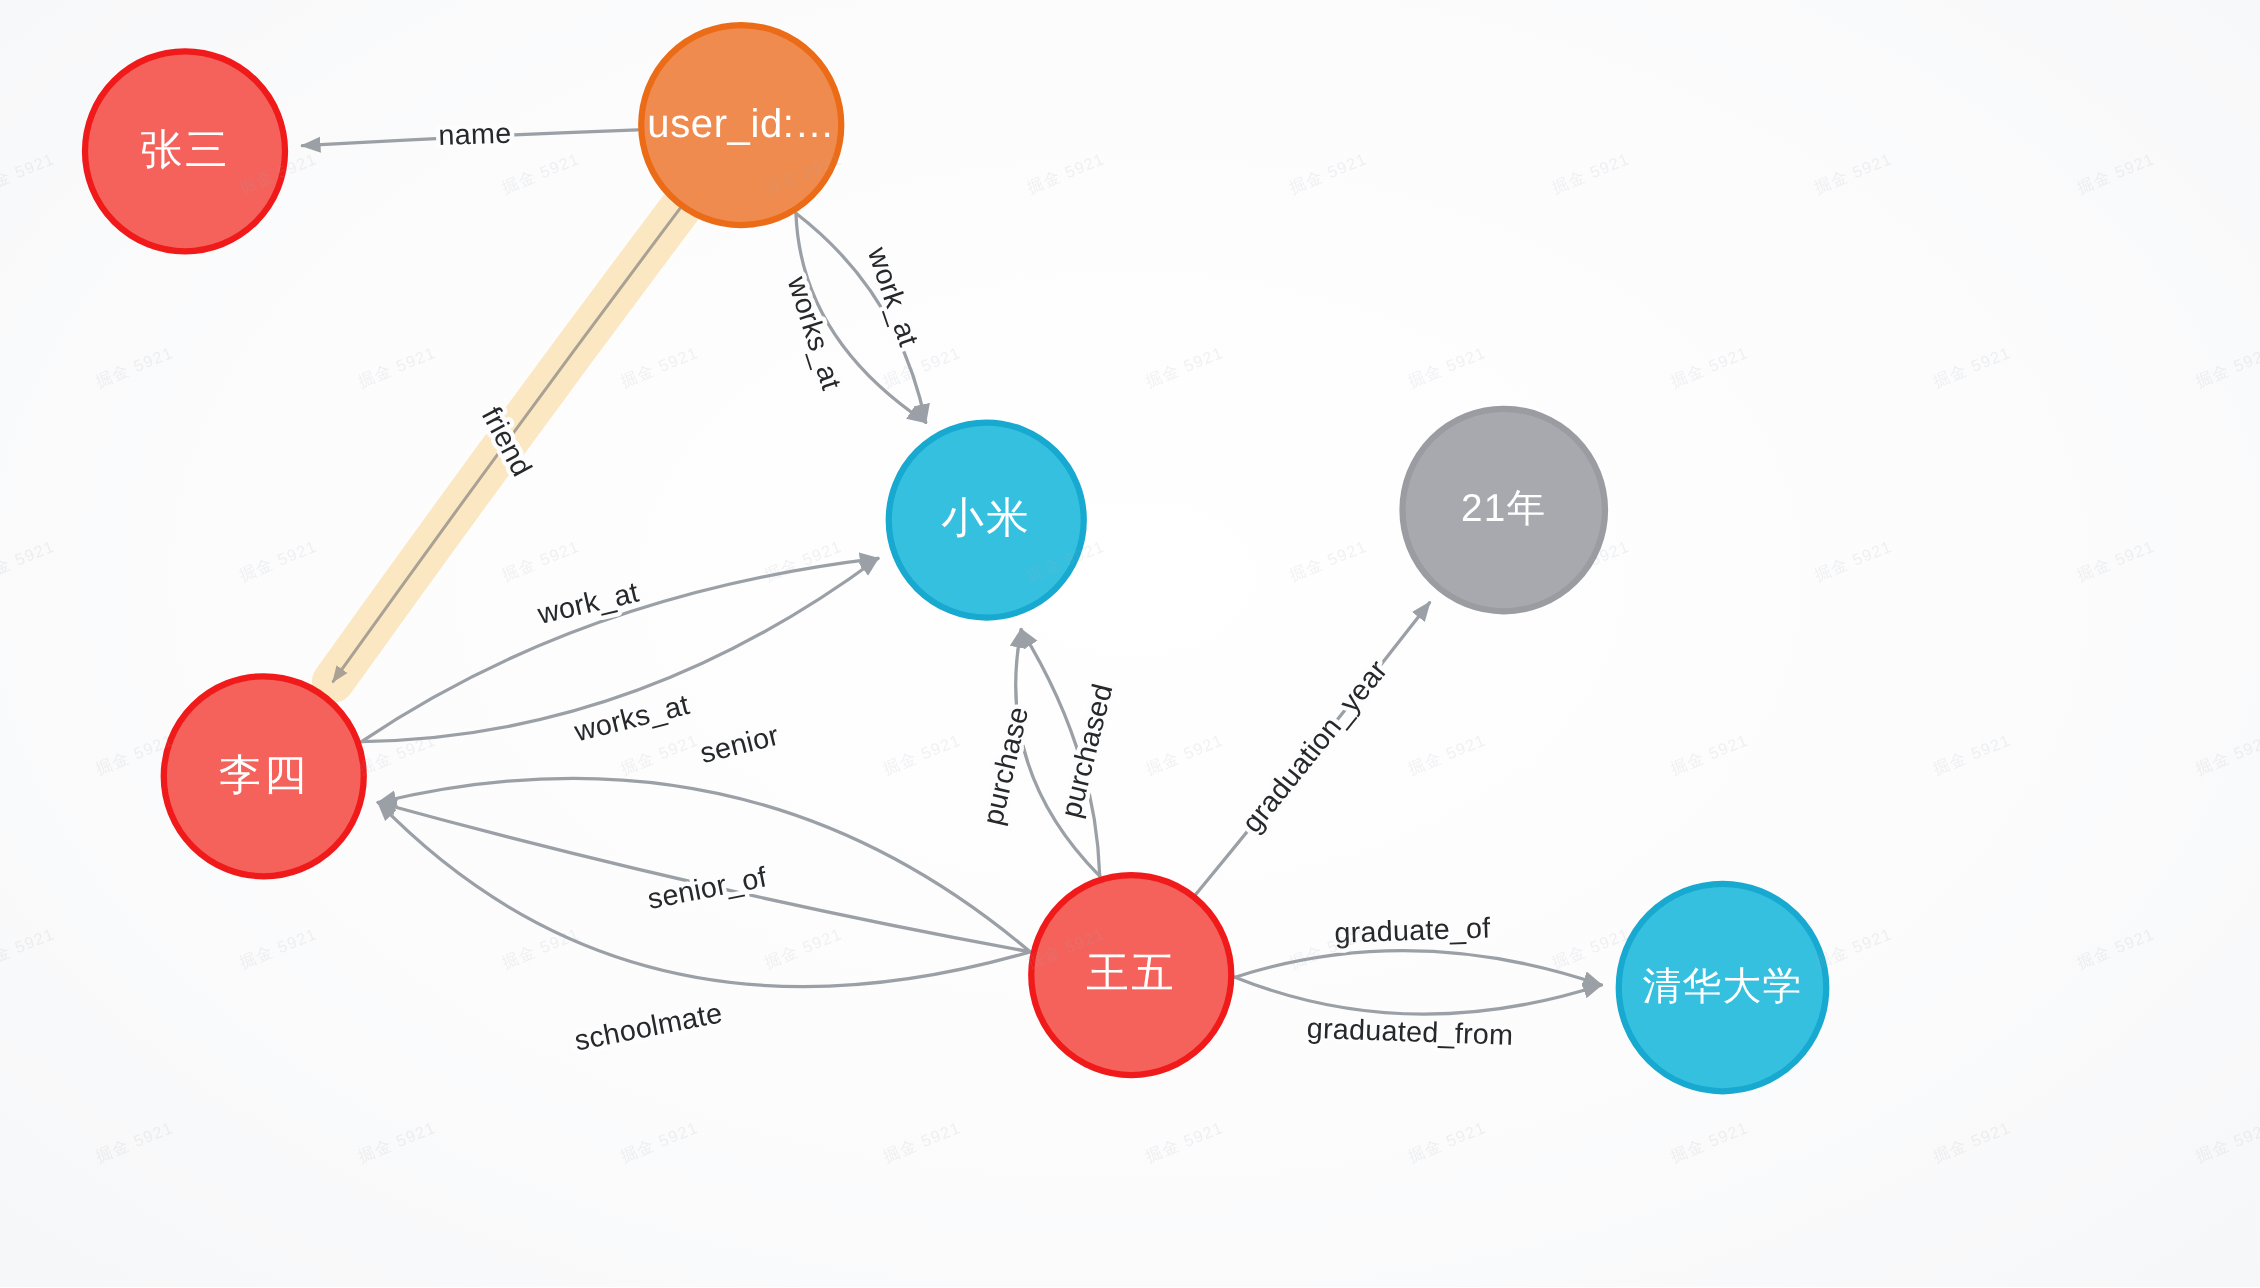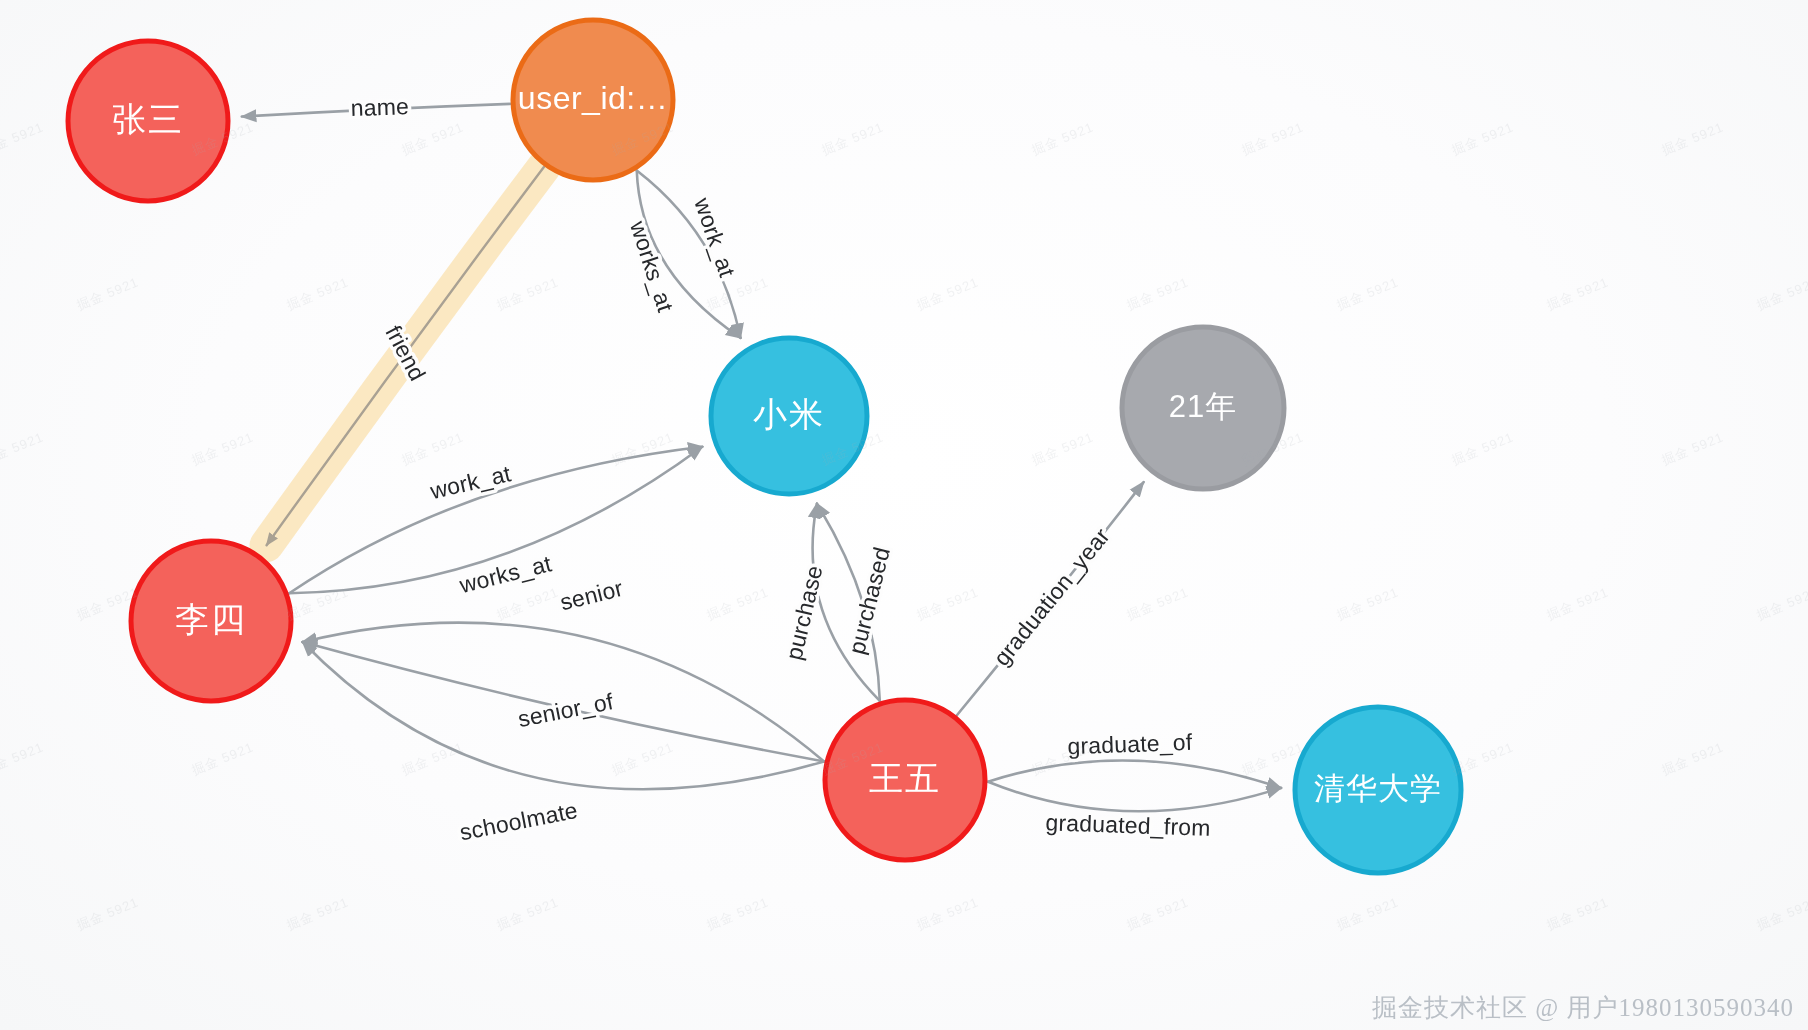--- a/index.html
+++ b/index.html
@@ -228,14 +228,13 @@
       <div class="wm-tile" style="left: 285px; top: 905px;">掘金 5921</div>
       <div class="wm-tile" style="left: 495px; top: 905px;">掘金 5921</div>
       <div class="wm-tile" style="left: 705px; top: 905px;">掘金 5921</div>
       <div class="wm-tile" style="left: 915px; top: 905px;">掘金 5921</div>
       <div class="wm-tile" style="left: 1125px; top: 905px;">掘金 5921</div>
       <div class="wm-tile" style="left: 1335px; top: 905px;">掘金 5921</div>
       <div class="wm-tile" style="left: 1545px; top: 905px;">掘金 5921</div>
       <div class="wm-tile" style="left: 1755px; top: 905px;">掘金 5921</div>
     </div>
 
-  <div id="bottom-watermark">掘金技术社区 @ 用户1980130590340</div>
 </div>
 
 </body></html>

